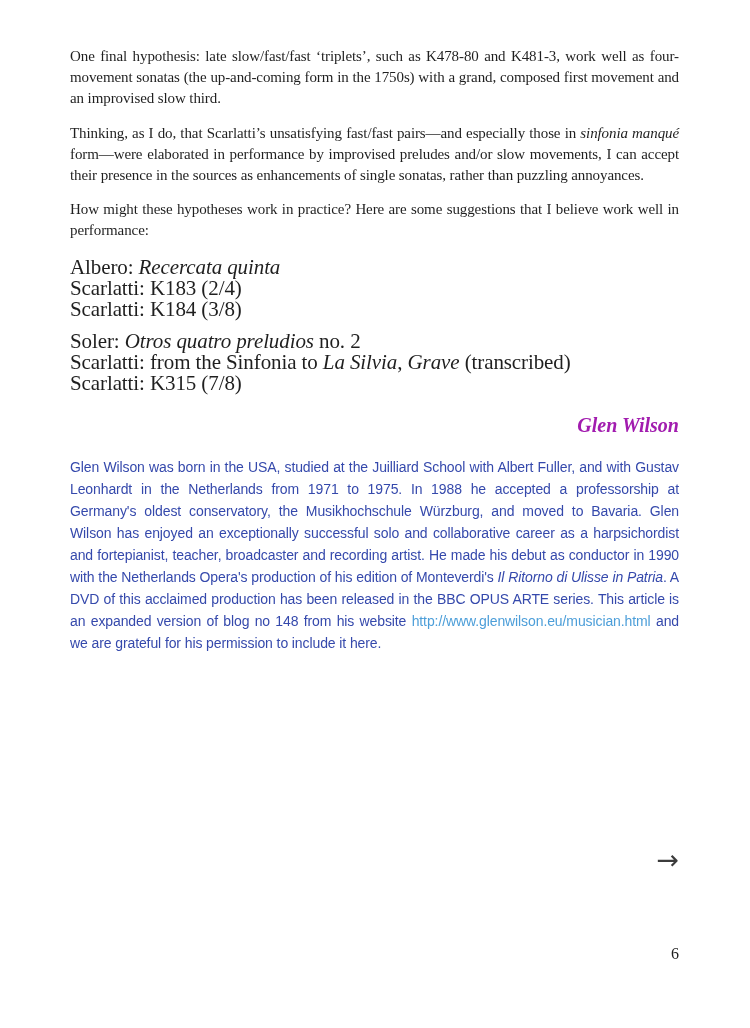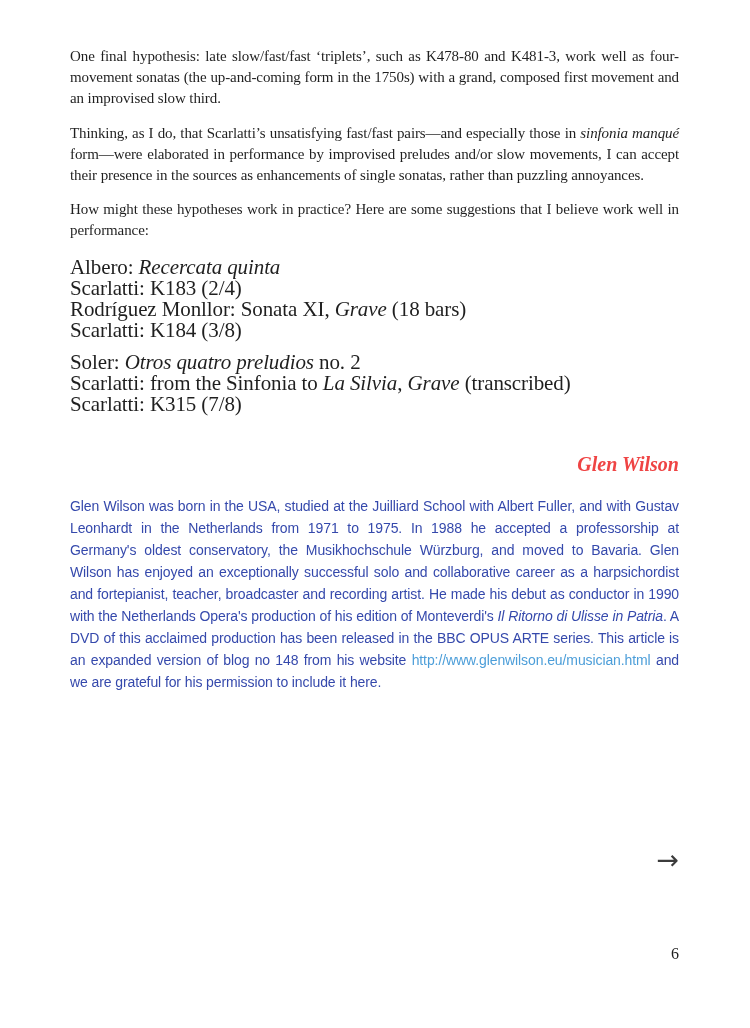--- a/index.html
+++ b/index.html
@@ -36,27 +36,27 @@
   .prog { margin: 0 0 11px 0; }
   .prog.prog2 { margin-bottom: 0; }
   .prog .line {
     margin: 0;
     font-size: 21px;
     line-height: 21px;
     letter-spacing: -0.1px;
     text-align: left;
   }
   .byline {
-    margin: 36px 0 18px 0;
+    margin: 18px 0 18px 0;
     text-align: right;
     font-size: 20px;
     line-height: 26px;
     font-style: italic;
     font-weight: bold;
-    color: #ef4444;
+    color: #a21caf;
   }
   .bio {
     margin: 0;
     font-family: "Liberation Sans", sans-serif;
     font-size: 14px;
     line-height: 22px;
     letter-spacing: -0.1px;
     text-align: justify;
     color: #3549ac;
   }
@@ -95,21 +95,20 @@
 
     <p class="par p1"><span>One final hypothesis: late slow/fast/fast ‘triplets’, such as K478-80 and K481-3, work well as four-movement sonatas (the up-and-coming form in the 1750s) with a grand, composed first movement and an improvised slow third.</span></p>
 
     <p class="par p2"><span>Thinking, as I do, that Scarlatti’s unsatisfying fast/fast pairs—and especially those in </span><span class="it">sinfonia manqué</span><span> form—were elaborated in performance by improvised preludes and/or slow movements, I can accept their presence in the sources as enhancements of single sonatas, rather than puzzling annoyances.</span></p>
 
     <p class="par p3"><span>How might these hypotheses work in practice? Here are some suggestions that I believe work well in performance:</span></p>
 
     <div class="prog">
       <p class="line"><span>Albero: </span><span class="it">Recercata quinta</span></p>
       <p class="line"><span>Scarlatti: K183 (2/4)</span></p>
-      <p class="line"><span>Rodríguez Monllor: Sonata XI, </span><span class="it">Grave</span><span> (18 bars)</span></p>
       <p class="line"><span>Scarlatti: K184 (3/8)</span></p>
     </div>
 
     <div class="prog prog2">
       <p class="line"><span>Soler: </span><span class="it">Otros quatro preludios</span><span> no. 2</span></p>
       <p class="line"><span>Scarlatti: from the Sinfonia to </span><span class="it">La Silvia</span><span>, </span><span class="it">Grave</span><span> (transcribed)</span></p>
       <p class="line"><span>Scarlatti: K315 (7/8)</span></p>
     </div>
 
     <h2 class="byline">Glen Wilson</h2>

